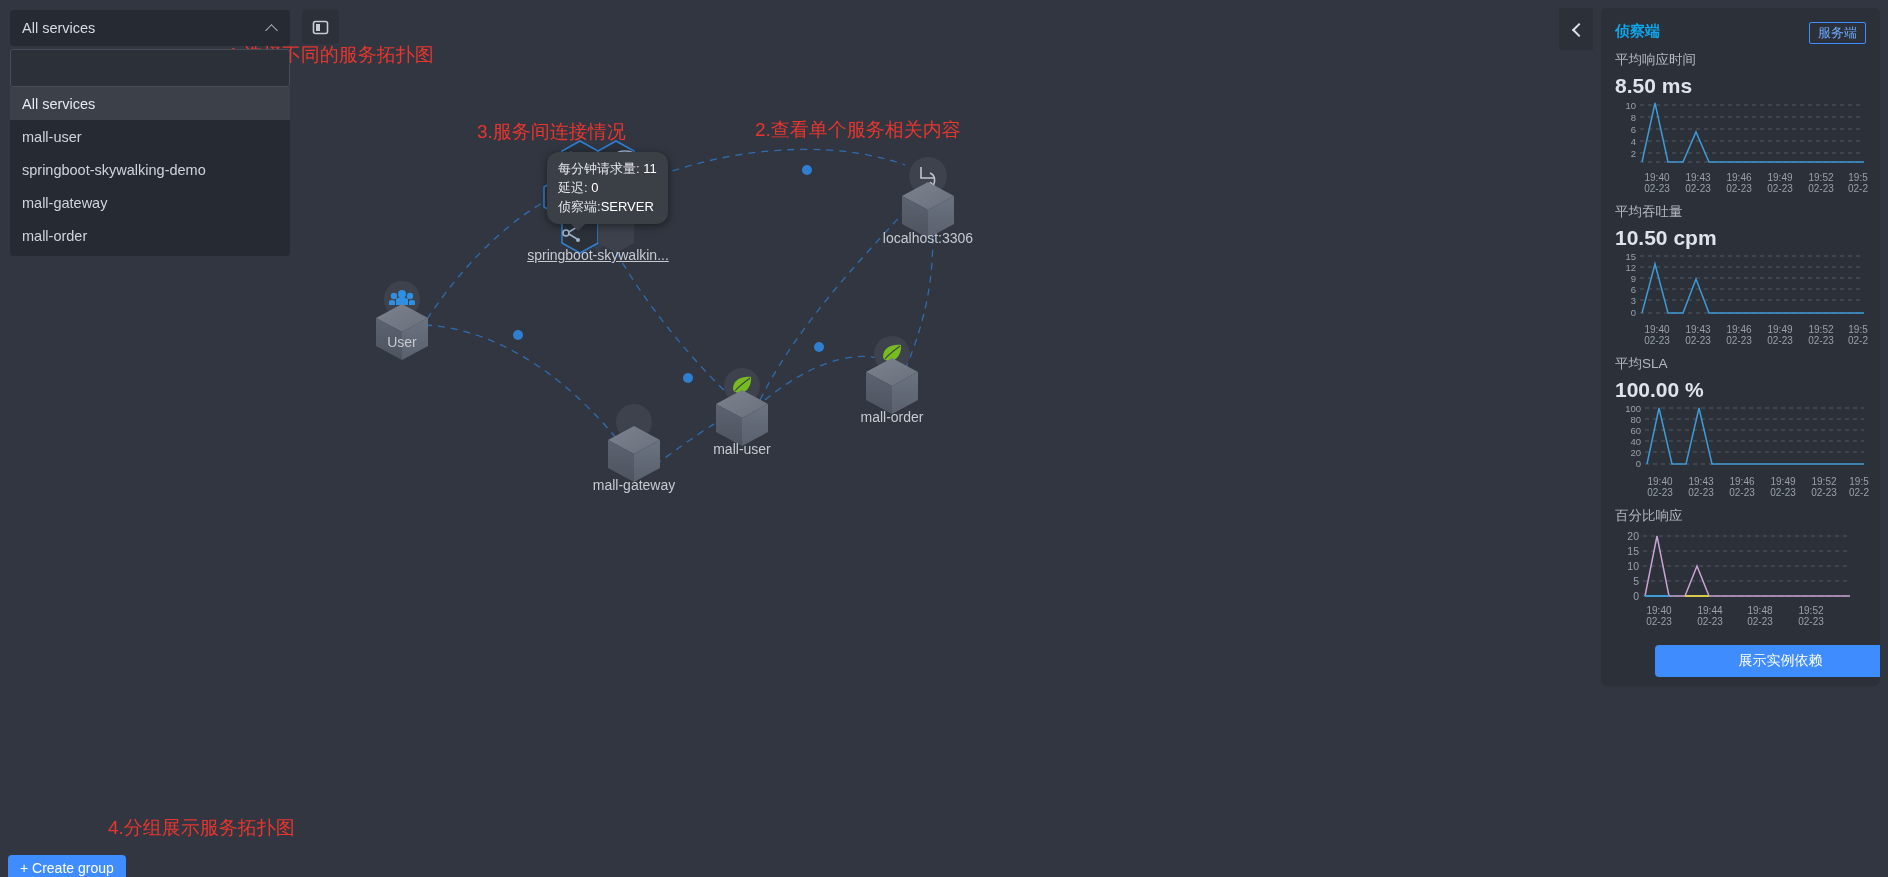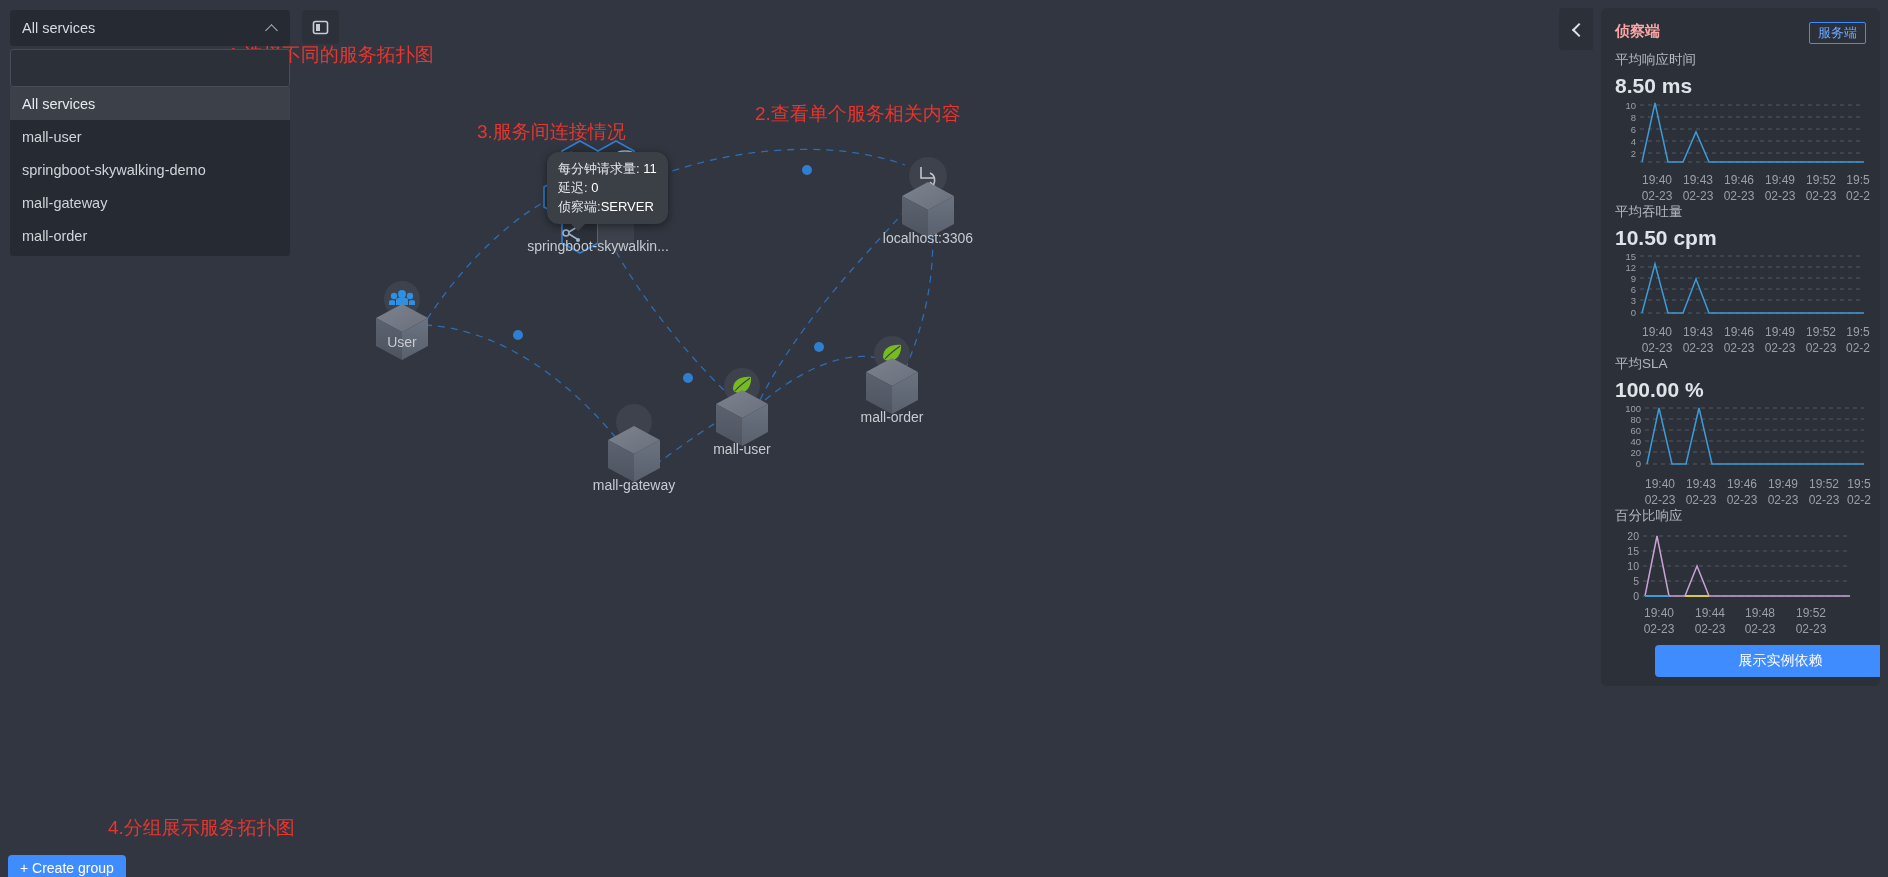--- a/index.html
+++ b/index.html
@@ -80,21 +80,21 @@
     height: 25px; padding: 0 12px;
     background: #3f8cff; color: #fff;
     font-size: 14px; border: 0; border-radius: 4px;
     display: flex; align-items: center; cursor: pointer; z-index: 30;
     font-family: "Liberation Sans", sans-serif;
   }
 
   
   .anno { position: absolute; color: #e8352e; font-size: 19px; white-space: nowrap; z-index: 35; }
   .anno-1 { left: 228px; top: 42px; }
-  .anno-2 { left: 755px; top: 101px; text-align: right; }
+  .anno-2 { left: 755px; top: 117px; text-align: right; }
   .anno-3 { left: 477px; top: 119px; }
   .anno-4 { left: 108px; top: 815px; }
 
   
   .tooltip {
     position: absolute; left: 547px; top: 152px;
     background: #3b3f46; border-radius: 12px;
     padding: 7px 11px 8px 11px; z-index: 25;
     box-shadow: 0 2px 8px rgba(0,0,0,.45);
   }
@@ -128,38 +128,38 @@
     transform: rotate(45deg);
   }
   .panel {
     position: absolute; left: 1601px; top: 8px;
     width: 279px; height: 678px;
     background: #2b3039; border-radius: 6px;
     padding: 14px 14px 0 14px; z-index: 20;
     overflow: hidden;
   }
   .panel-head { display: flex; align-items: flex-start; justify-content: space-between; }
-  .panel-title { color: #fca5a5; font-size: 15px; font-weight: bold; text-align: right; }
+  .panel-title { color: #0ea5e9; font-size: 15px; font-weight: bold; text-align: right; }
   .panel-tab {
     border: 1px solid #3f8cff; color: #6ca8ff;
     font-size: 13px; border-radius: 2px;
     padding: 1px 8px; cursor: pointer;
   }
   .metric { margin-top: 7px; }
   .metric-name { color: #b3b8c0; font-size: 13.5px; }
   .metric-val { color: #dfe3ea; font-size: 21px; font-weight: bold; margin: 5px 0 1px 0; }
   .chart-wrap { position: relative; height: 72px; }
   .chart-wrap.tall { height: 74px; }
   .chart-wrap svg { display: block; }
   .axis-labels {
     position: relative; height: 24px; margin-top: 1px;
   }
   .axis-tick {
-    position: absolute; color: #9aa0a9; font-size: 12px;
-    text-align: center; line-height: 16px; transform: translateX(-50%);
+    position: absolute; color: #9aa0a9; font-size: 10px;
+    text-align: center; line-height: 11px; transform: translateX(-50%);
     white-space: nowrap;
   }
   .panel-btn {
     margin-top: 16px;
     width: 100%; height: 32px;
     background: #3f8cff; color: #fff;
     border: 0; border-radius: 4px; font-size: 14px;
     cursor: pointer; font-family: "Liberation Sans", sans-serif; margin-left: 40px;
   }
 </style>
@@ -318,21 +318,21 @@
         <g transform="translate(0,-21)">
           <path d="M -9 4 C -9 -6 1 -9 9 -8 C 10 1 4 9 -4 8 C -7 7 -9 6 -9 4 Z" fill="#77bc1f"></path>
           <path d="M -7 6 C -3 1 3 -3 8 -7" stroke="#3d424c" stroke-width="1.1" fill="none"></path>
         </g>
         <polygon points="0,-16 26,-2 0,12 -26,-2" fill="url(#cubeTop)"></polygon>
         <polygon points="-26,-2 0,12 0,40 -26,26" fill="url(#cubeL)"></polygon>
         <polygon points="26,-2 26,26 0,40 0,12" fill="url(#cubeR)"></polygon>
       </g>
     </svg>
 
-    <div class="node-label" style="left:598px; top:238px;">springboot-skywalkin...</div>
+    <div class="node-label" style="left:598px; top:247px;text-decoration:underline;">springboot-skywalkin...</div>
     <div class="node-label" style="left:928px; top:230px;">localhost:3306</div>
     <div class="node-label" style="left:402px; top:334px;">User</div>
     <div class="node-label" style="left:634px; top:477px;">mall-gateway</div>
     <div class="node-label" style="left:742px; top:441px;">mall-user</div>
     <div class="node-label" style="left:892px; top:409px;">mall-order</div>
   </div>
 
   <div class="tooltip">
     <div><span>每分钟请求量: </span><span class="val">11</span></div>
     <div><span>延迟: </span><span class="val">0</span></div>

